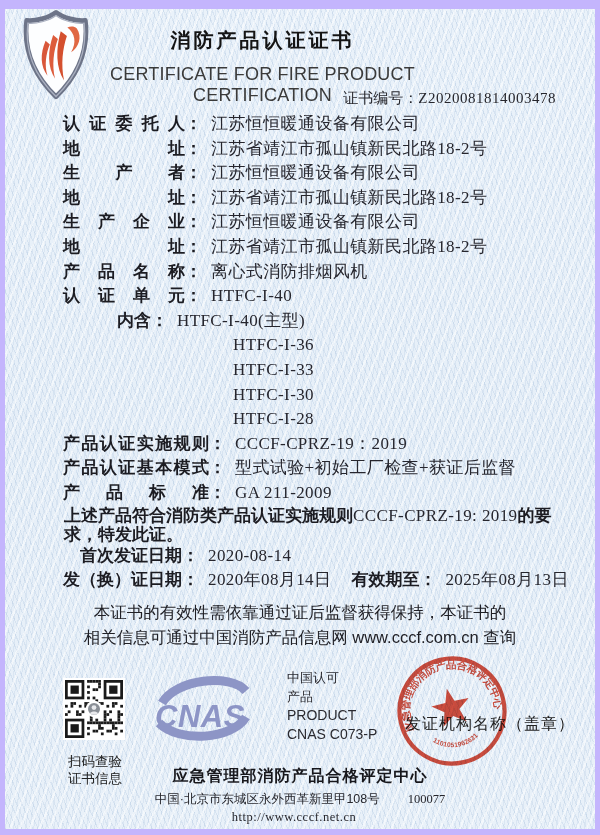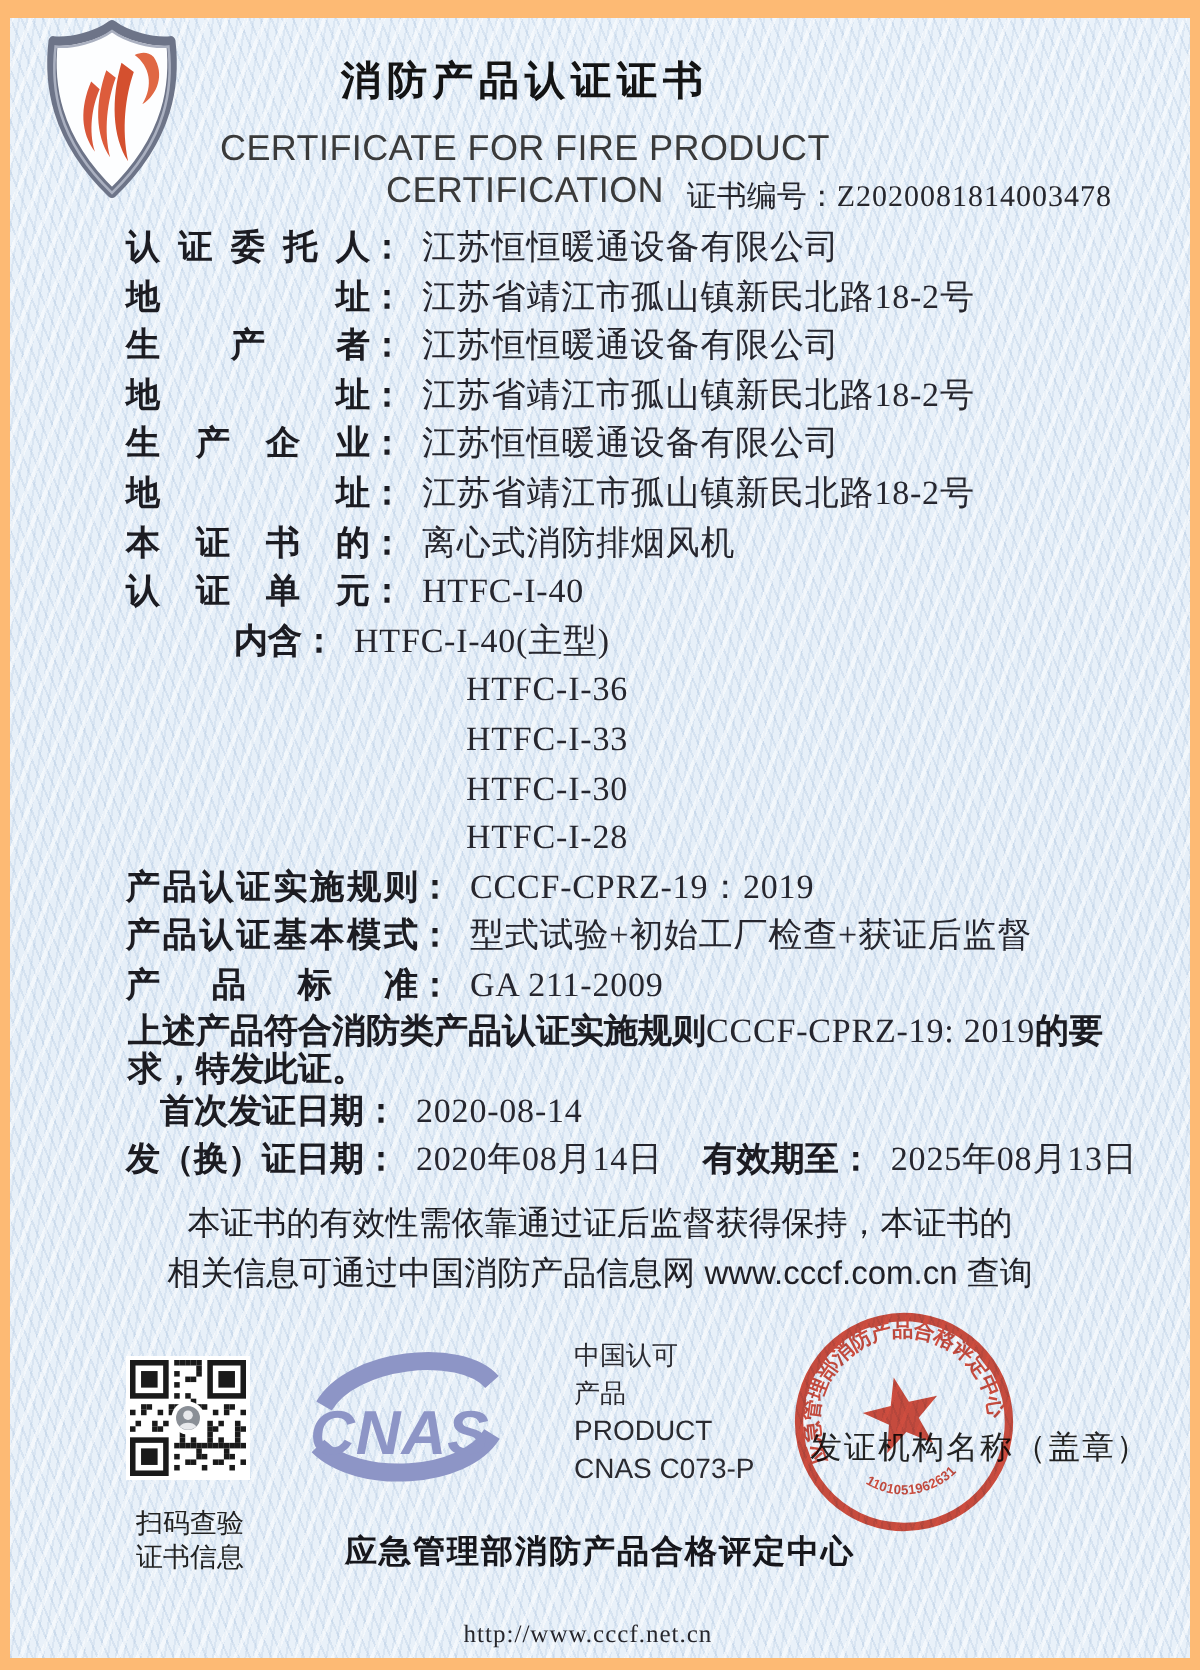--- a/index.html
+++ b/index.html
@@ -1,16 +1,16 @@
 <!DOCTYPE html>
 <html><head>
 <meta charset="utf-8">
 <style>
   html,body{margin:0;padding:0;background:#fff;}
-  .page{position:relative;width:600px;height:835px;background:#fdba74;overflow:hidden;
+  .page{position:relative;width:600px;height:835px;background:#c4b5fd;overflow:hidden;
         font-family:"Liberation Sans",sans-serif;color:#1c1c22;}
   .paper{position:absolute;left:5px;top:9px;right:5px;bottom:6px;
     background:
       repeating-linear-gradient(113deg, rgba(255,255,255,.5) 0 2px, rgba(255,255,255,0) 2px 9px),
       repeating-linear-gradient(67deg, rgba(141,172,208,.20) 0 1px, rgba(141,172,208,0) 1px 5px),
       repeating-linear-gradient(99deg, rgba(141,172,208,.16) 0 1px, rgba(141,172,208,0) 1px 4px),
       linear-gradient(180deg,#eaf2fa 0%,#e6eff8 55%,#e9f1f9 100%);}
   .b{font-weight:700;}
   .logo{position:absolute;left:20px;top:8px;width:72px;height:94px;}
   .titles{position:absolute;left:80px;top:27px;width:365px;text-align:center;}
@@ -69,21 +69,21 @@
     <span class="lblno">证书编号</span><span>：</span><span class="num">Z2020081814003478</span>
   </div>
 
   <div class="body">
     <div class="row"><span class="lbl b">认证委托人</span><span class="colon">：</span><span class="val">江苏恒恒暖通设备有限公司</span></div>
     <div class="row"><span class="lbl b">地址</span><span class="colon">：</span><span class="val">江苏省靖江市孤山镇新民北路18-2号</span></div>
     <div class="row"><span class="lbl b">生产者</span><span class="colon">：</span><span class="val">江苏恒恒暖通设备有限公司</span></div>
     <div class="row"><span class="lbl b">地址</span><span class="colon">：</span><span class="val">江苏省靖江市孤山镇新民北路18-2号</span></div>
     <div class="row"><span class="lbl b">生产企业</span><span class="colon">：</span><span class="val">江苏恒恒暖通设备有限公司</span></div>
     <div class="row"><span class="lbl b">地址</span><span class="colon">：</span><span class="val">江苏省靖江市孤山镇新民北路18-2号</span></div>
-    <div class="row"><span class="lbl b">本证书的</span><span class="colon">：</span><span class="val">离心式消防排烟风机</span></div>
+    <div class="row"><span class="lbl b">产品名称</span><span class="colon">：</span><span class="val">离心式消防排烟风机</span></div>
     <div class="row"><span class="lbl b">认证单元</span><span class="colon">：</span><span class="val">HTFC-I-40</span></div>
 
     <div class="row"><span class="inner-label b">内含</span><span class="colon">：</span><span class="val">HTFC-I-40(主型)</span></div>
     <div class="row model-row"><span class="val">HTFC-I-36</span></div>
     <div class="row model-row"><span class="val">HTFC-I-33</span></div>
     <div class="row model-row"><span class="val">HTFC-I-30</span></div>
     <div class="row model-row"><span class="val">HTFC-I-28</span></div>
 
     <div class="row"><span class="lbl-wide b">产品认证实施规则</span><span class="colon">：</span><span class="val">CCCF-CPRZ-19：2019</span></div>
     <div class="row"><span class="lbl-wide b">产品认证基本模式</span><span class="colon">：</span><span class="val">型式试验+初始工厂检查+获证后监督</span></div>
@@ -239,15 +239,18 @@
         <text font-size="11" font-weight="700" fill="#d6402e" font-family="Liberation Sans, sans-serif">
           <textPath href="#arcTop" startOffset="1" textLength="160" lengthAdjust="spacing">应急管理部消防产品合格评定中心</textPath>
         </text>
         <text font-size="7" font-weight="700" fill="#d6402e" font-family="Liberation Sans, sans-serif">
           <textPath href="#arcBot" startOffset="3" textLength="52" lengthAdjust="spacing">1101051962631</textPath>
         </text>
       </g>
     </svg>
 
     <div class="footer-org">应急管理部消防产品合格评定中心</div>
+    <div class="footer-addr">
+      <span>中国·北京市东城区永外西革新里甲108号</span><span class="post">100077</span>
+    </div>
     <div class="footer-url">http://www.cccf.net.cn</div>
   </div>
 </div>
 
 </body></html>

